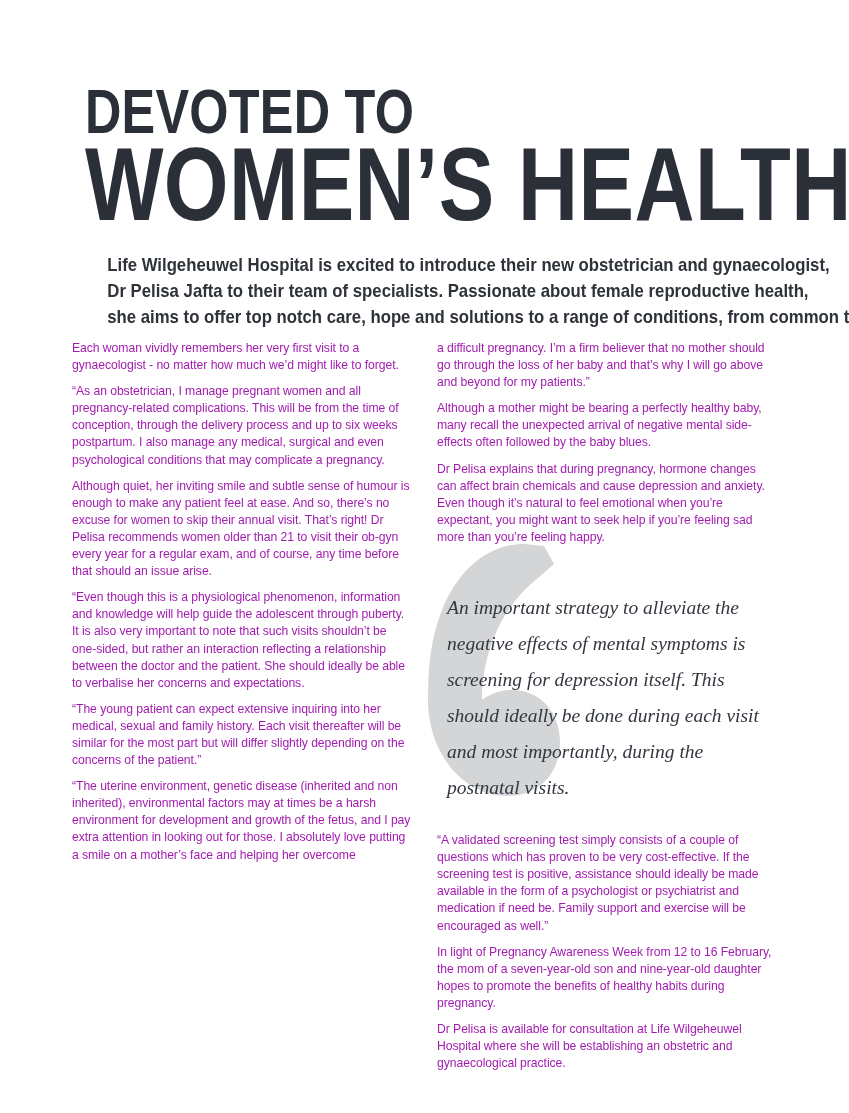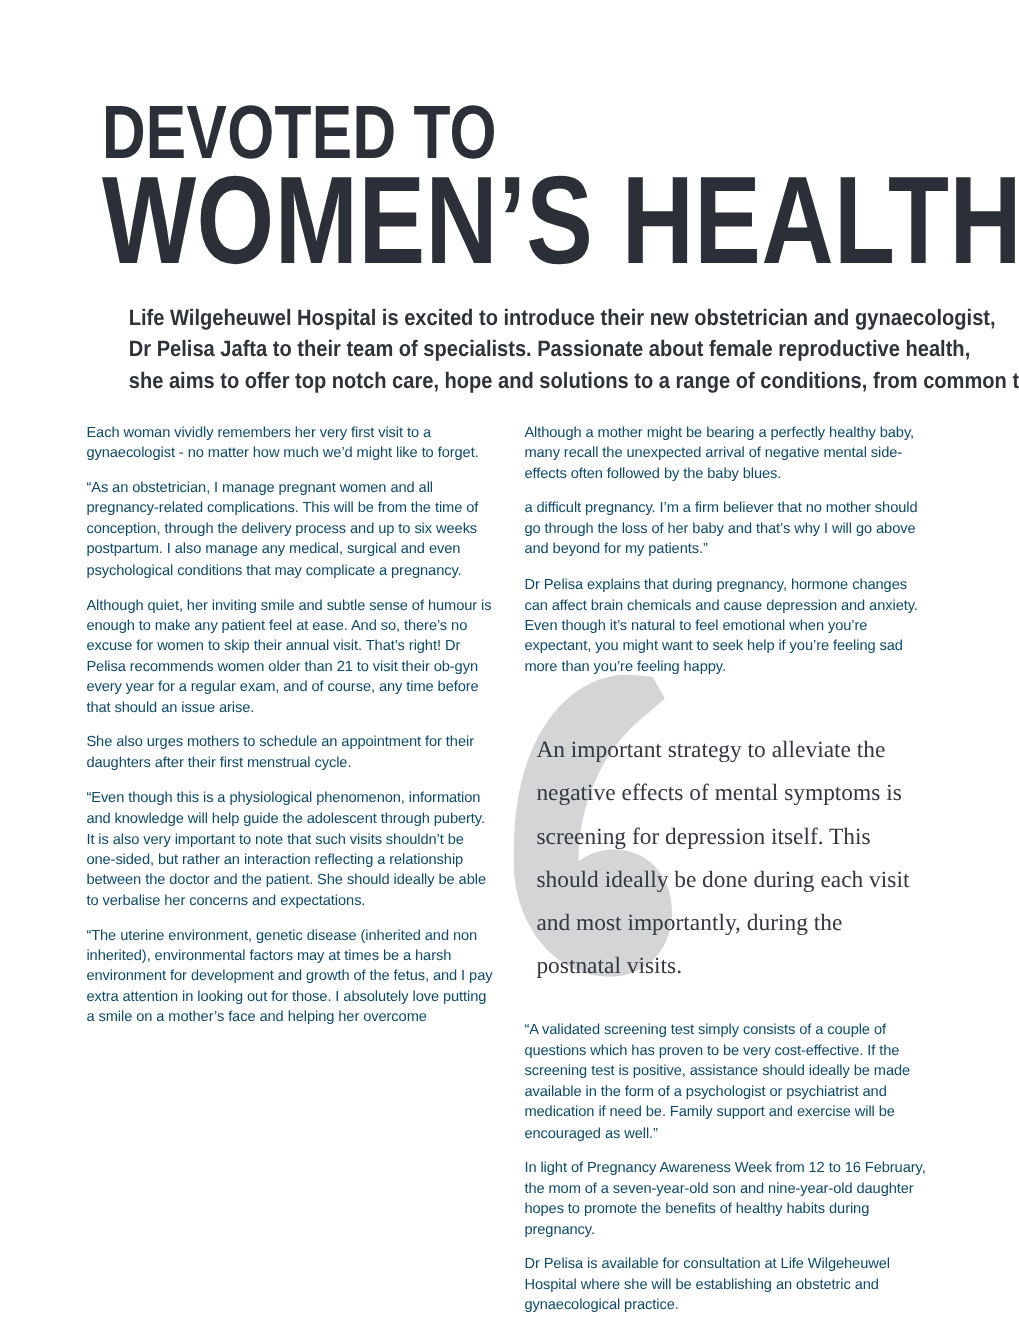--- a/index.html
+++ b/index.html
@@ -79,33 +79,34 @@
   }
   .col {
     position: absolute;
     top: 0;
     width: 341px;
   }
   .col-left  { left: 0; }
   .col-right { left: 365px; }
 
   .body-p {
-    color: #0c4a6e;
+    color: #a21caf;
     font-family: "Liberation Sans", sans-serif;
     font-size: 12.2px;
     line-height: 17.1px;
-    margin: 12px 0 9px 0;
+    margin: 0 0 9px 0;
     letter-spacing: -0.005em;
   }
 
   
   .pullquote {
     position: relative;
     margin: 22px 0 26px 0;
     min-height: 205px;
+    font-style: italic;
   }
   .quote-glyph {
     position: absolute;
     left: -9px;
     top: -24px;
     width: 132px;
     height: 252px;
     pointer-events: none;
     z-index: 0;
   }
@@ -136,28 +137,28 @@
     <span class="deck-line">Dr Pelisa Jafta to their team of specialists. Passionate about female reproductive health,</span>
     <span class="deck-line">she aims to offer top notch care, hope and solutions to a range of conditions, from common to complex.</span>
   </div>
 
   <div class="columns">
 
     <div class="col col-left">
       <p class="body-p">Each woman vividly remembers her very first visit to a gynaecologist - no matter how much we’d might like to forget.</p>
       <p class="body-p">“As an obstetrician, I manage pregnant women and all pregnancy-related complications. This will be from the time of conception, through the delivery process and up to six weeks postpartum. I also manage any medical, surgical and even psychological conditions that may complicate a pregnancy.</p>
       <p class="body-p">Although quiet, her inviting smile and subtle sense of humour is enough to make any patient feel at ease. And so, there’s no excuse for women to skip their annual visit. That’s right! Dr Pelisa recommends women older than 21 to visit their ob-gyn every year for a regular exam, and of course, any time before that should an issue arise.</p>
-      <p class="body-p">She also urges mothers to schedule an appointment for their daughters after their first menstrual cycle.</p>
       <p class="body-p">“Even though this is a physiological phenomenon, information and knowledge will help guide the adolescent through puberty. It is also very important to note that such visits shouldn’t be one-sided, but rather an interaction reflecting a relationship between the doctor and the patient. She should ideally be able to verbalise her concerns and expectations.</p>
+      <p class="body-p">“The young patient can expect extensive inquiring into her medical, sexual and family history. Each visit thereafter will be similar for the most part but will differ slightly depending on the concerns of the patient.”</p>
       <p class="body-p">“The uterine environment, genetic disease (inherited and non inherited), environmental factors may at times be a harsh environment for development and growth of the fetus, and I pay extra attention in looking out for those. I absolutely love putting a smile on a mother’s face and helping her overcome</p>
     </div>
 
     <div class="col col-right">
+      <p class="body-p">a difficult pregnancy. I’m a firm believer that no mother should go through the loss of her baby and that’s why I will go above and beyond for my patients.”</p>
       <p class="body-p">Although a mother might be bearing a perfectly healthy baby, many recall the unexpected arrival of negative mental side-effects often followed by the baby blues.</p>
-      <p class="body-p">a difficult pregnancy. I’m a firm believer that no mother should go through the loss of her baby and that’s why I will go above and beyond for my patients.”</p>
       <p class="body-p">Dr Pelisa explains that during pregnancy, hormone changes can affect brain chemicals and cause depression and anxiety. Even though it’s natural to feel emotional when you’re expectant, you might want to seek help if you’re feeling sad more than you’re feeling happy.</p>
 
       <div class="pullquote">
         <span class="quote-glyph">
           <svg viewBox="0 0 132 252" xmlns="http://www.w3.org/2000/svg" aria-hidden="true">
             <path fill="#d4d5d7" d="M96 0
                      C 60 0, 30 26, 14 66
                      C 2 96, 0 126, 0 156
                      C 0 208, 34 252, 80 252
                      C 112 252, 132 228, 132 198

